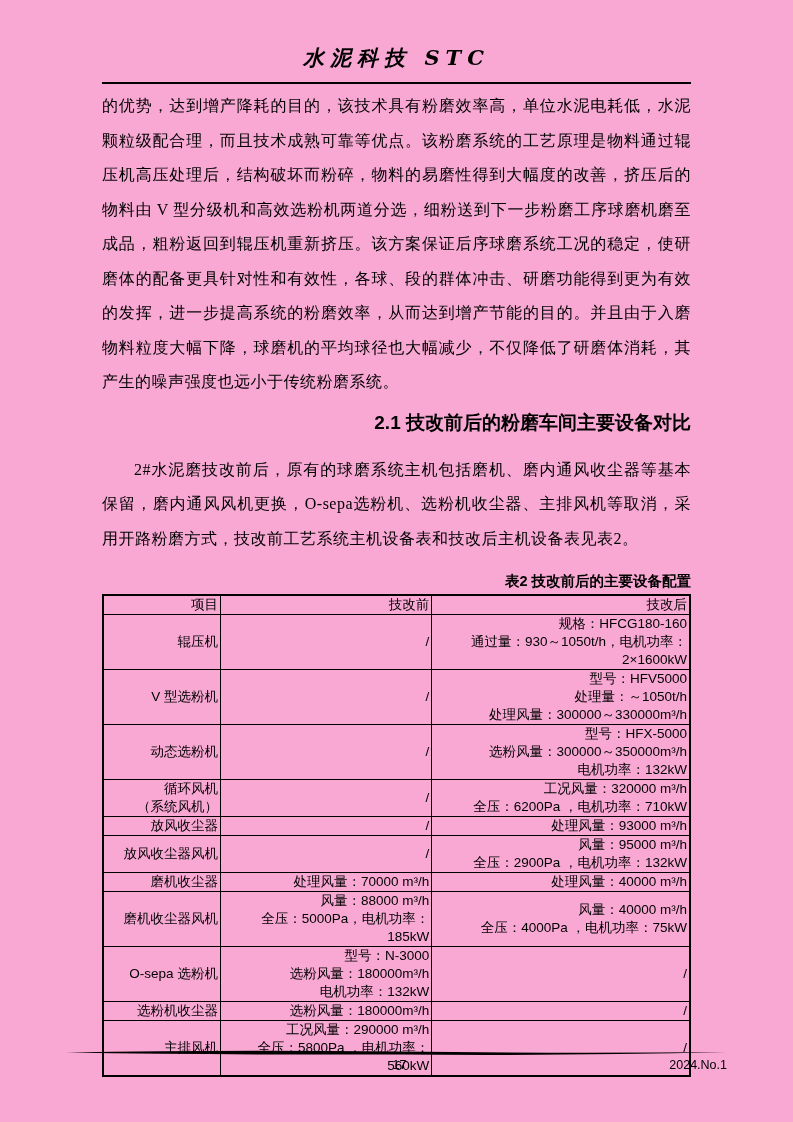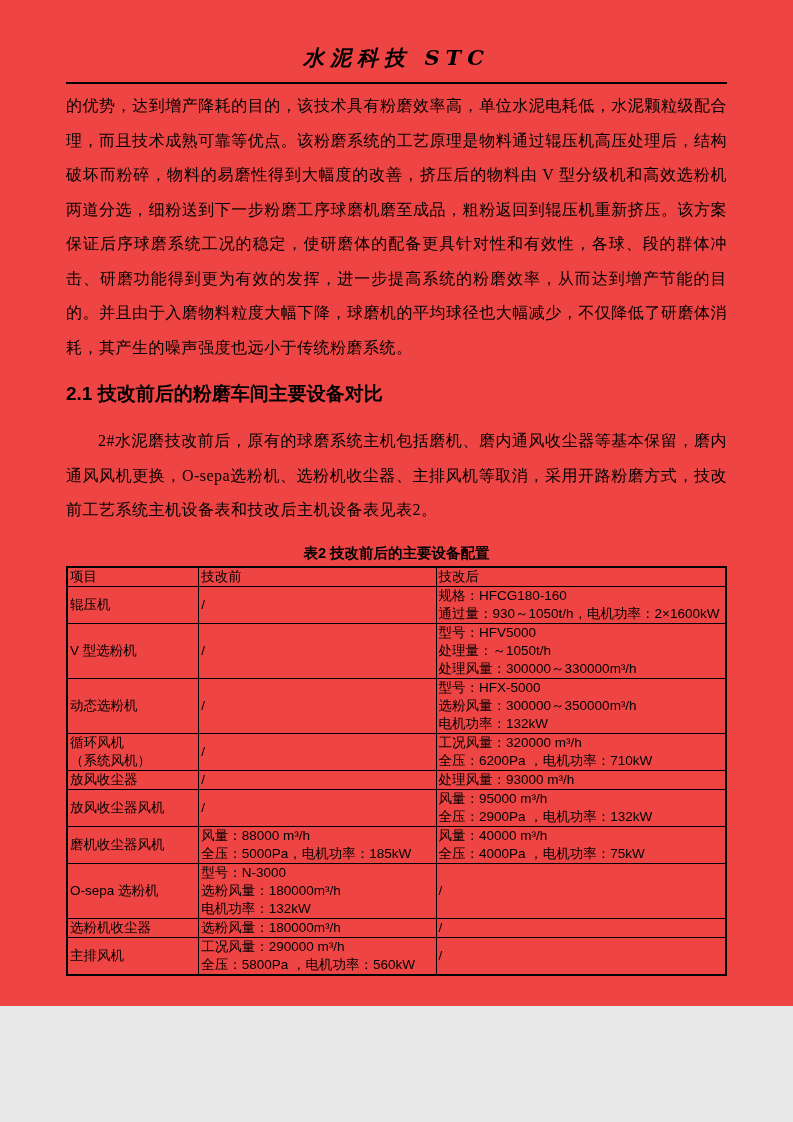--- a/index.html
+++ b/index.html
@@ -1,24 +1,24 @@
 <!DOCTYPE html>
 <html><head>
 <meta charset="utf-8">
 <style>
   html, body { margin: 0; padding: 0; background: #e8e8e8; }
   .page {
     position: relative;
     width: 793px;
-    height: 1006px;
+    height: 1122px;
     margin: 0 auto;
-    background: #ef4444;
+    background: #f9a8d4;
     color: #000;
     box-sizing: border-box;
-    padding: 0 66px;
+    padding: 0 102px;
     overflow: hidden;
     font-family: "Liberation Serif", serif;
   }
   .journal-title {
     padding-top: 44px;
     text-align: center;
     font-family: "DejaVu Serif", serif;
     font-style: italic;
     font-weight: bold;
     font-size: 21px;
@@ -32,42 +32,43 @@
   }
   .body-text {
     margin: 5px 0 0 0;
     font-size: 16px;
     line-height: 34.5px;
     text-align: justify;
     letter-spacing: 0.5px;
   }
   .body-text.indent { text-indent: 2em; margin-top: 17px; }
   .section-heading {
-    margin: 15px 0 0 0;
+    margin: 9px 0 0 0;
     font-family: "Liberation Sans", sans-serif;
     font-weight: bold;
     font-size: 19px;
     line-height: 27px;
+    text-align: right;
   }
   .table-caption {
     margin: 16px 0 3px 0;
-    text-align: center;
+    text-align: right;
     font-family: "Liberation Sans", sans-serif;
     font-weight: bold;
     font-size: 14.5px;
     line-height: 19px;
   }
   table.equip-table {
     width: 100%;
     border-collapse: collapse;
     border: 2px solid #000;
     font-family: "Liberation Sans", sans-serif;
     font-size: 13.5px;
     line-height: 18px;
-    text-align: left;
+    text-align: right;
   }
   table.equip-table th, table.equip-table td {
     border: 1px solid #000;
     padding: 0 2px;
     white-space: pre-line;
     font-weight: normal;
     vertical-align: middle;
   }
   col.c-item   { width: 20%; }
   col.c-before { width: 36%; }
@@ -157,20 +158,25 @@
       <tr>
         <td>放风收尘器</td>
         <td>/</td>
         <td>处理风量：93000 m³/h</td>
       </tr>
       <tr>
         <td>放风收尘器风机</td>
         <td>/</td>
         <td>风量：95000 m³/h
 全压：2900Pa ，电机功率：132kW</td>
+      </tr>
+      <tr>
+        <td>磨机收尘器</td>
+        <td>处理风量：70000 m³/h</td>
+        <td>处理风量：40000 m³/h</td>
       </tr>
       <tr>
         <td>磨机收尘器风机</td>
         <td>风量：88000 m³/h
 全压：5000Pa，电机功率：185kW</td>
         <td>风量：40000 m³/h
 全压：4000Pa ，电机功率：75kW</td>
       </tr>
       <tr>
         <td>O-sepa 选粉机</td>

